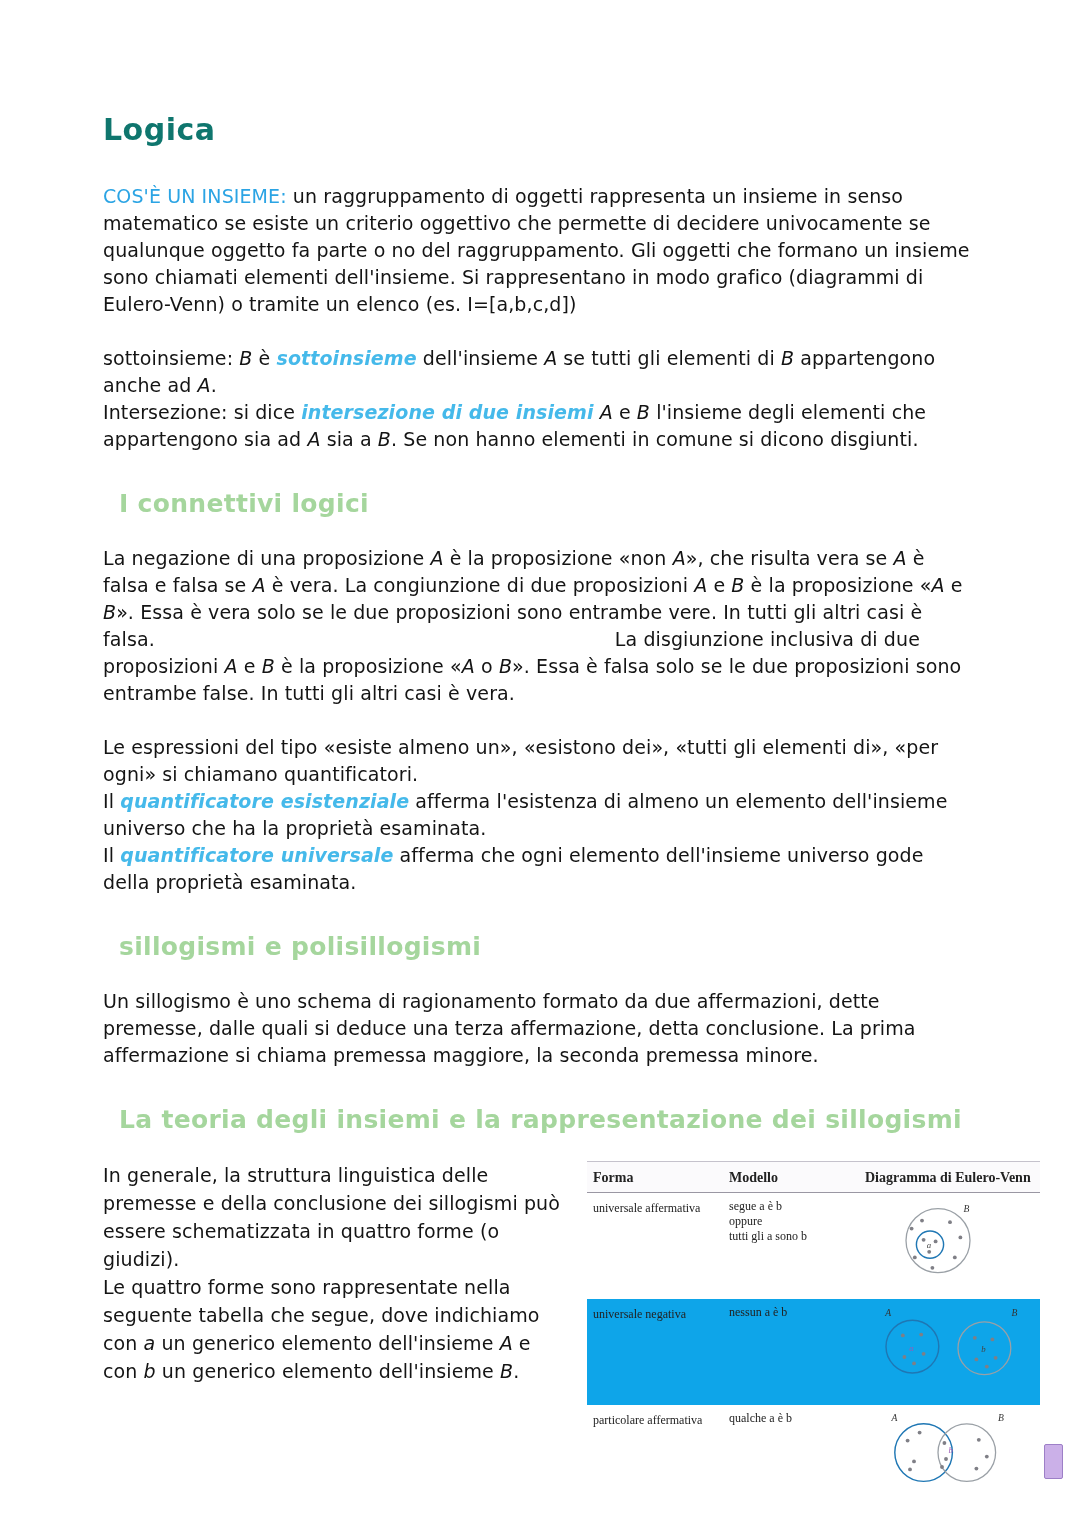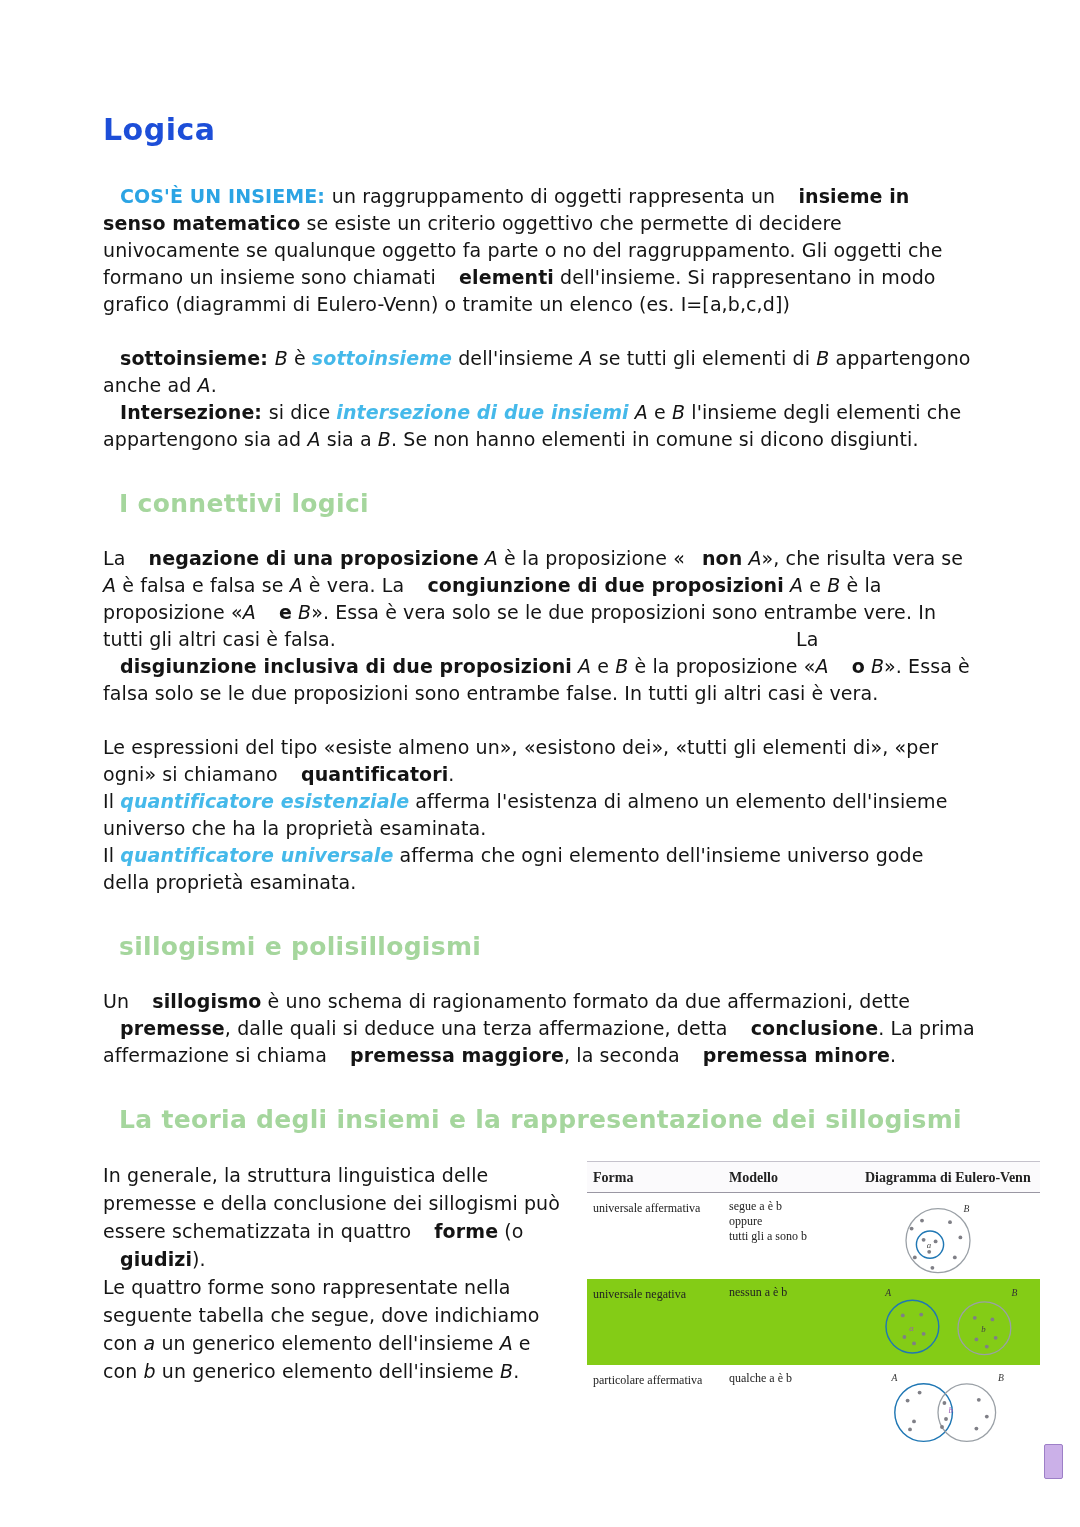--- a/index.html
+++ b/index.html
@@ -1,35 +1,35 @@
 <!DOCTYPE html>
 <html><head>
 <meta charset="utf-8">
 <style>
   html,body{margin:0;padding:0;background:#ffffff;}
   .page{position:relative;width:1080px;height:1527px;background:#ffffff;overflow:hidden;
         font-family:"DejaVu Sans",sans-serif;color:#141414;}
   .content{padding:112px 40px 0 103px;}
-  .title{color:#1d4ed8;font-size:30px;font-weight:700;margin:0 0 36px 0;letter-spacing:0.5px;}
+  .title{color:#0f766e;font-size:30px;font-weight:700;margin:0 0 36px 0;letter-spacing:0.5px;}
   .para{width:872px;font-size:19px;line-height:27px;margin:0 0 27px 0;letter-spacing:0.1px;}
   .heading{color:#a5d69d;font-size:25px;font-weight:700;margin:36px 0 27px 16px;letter-spacing:0.3px;}
-  .rt-b{font-weight:700;margin-left:17px;}
+  .rt-b{font-weight:400;}
   .rt-i{font-style:italic;}
   .rt-bi{color:#45b9ea;font-style:italic;font-weight:bold;}
   .rt-blue{color:#2ba4e4;}
   .rt-gap{display:inline-block;width:460px;height:1px;}
   .columns{display:flex;align-items:flex-start;width:937px;margin-top:4px;}
   .col-text{width:458px;font-size:19px;line-height:28px;margin:0;letter-spacing:0.1px;}
   
   .book-table{width:453px;margin-left:26px;font-family:"Liberation Serif",serif;color:#222;
               border-top:1px solid #c5c2cc;}
   .bt-header{display:grid;grid-template-columns:136px 136px 1fr;padding:8px 6px 6px 6px;
              font-weight:700;font-size:14px;border-bottom:1px solid #9a97a3;background:#fbfafc;}
-  .bt-row{display:grid;grid-template-columns:136px 136px 1fr;padding:6px 6px 0 6px;font-size:12px;}
-  .bt-row.alt{background:#84cc16;}
+  .bt-row{display:grid;grid-template-columns:136px 136px 1fr;padding:6px 6px 20px 6px;font-size:12px;}
+  .bt-row.alt{background:#0ea5e9;}
   .bt-forma{padding-top:2px;}
   .bt-modello div{line-height:15px;}
   .bt-diagram{display:flex;justify-content:center;}
   .c-blue{fill:none;stroke:#1f77b4;stroke-width:1.8;}
   .c-gray{fill:none;stroke:#9aa0a6;stroke-width:1.6;}
   .dots circle{fill:#7f7f86;}
   .vlabel{font:italic 12px "Liberation Serif",serif;fill:#333;}
   .vlabel-sm{font:italic 11px "Liberation Serif",serif;fill:#444;}
   .vlabel-purple{font:italic 11px "Liberation Serif",serif;fill:#9b59b6;}
   .marker{position:absolute;left:1044px;top:1444px;width:17px;height:33px;background:#cbb0e8;

